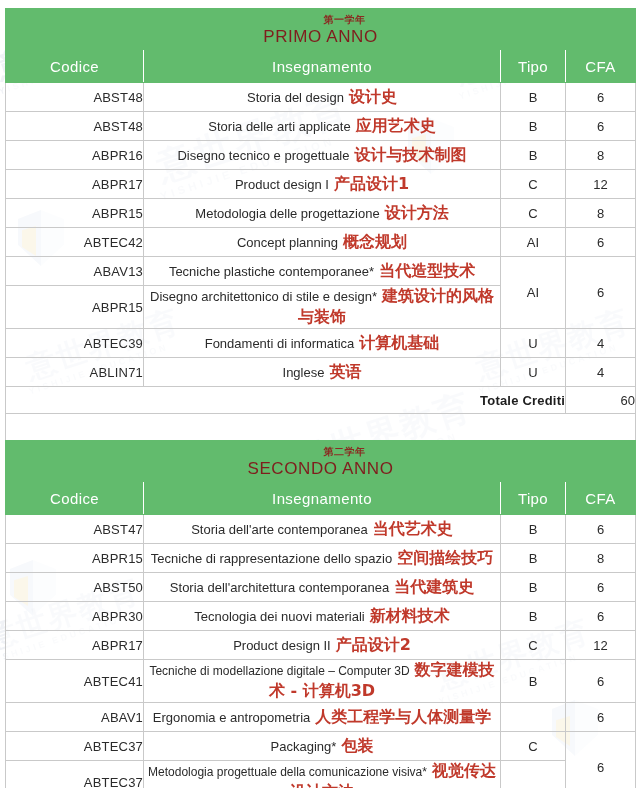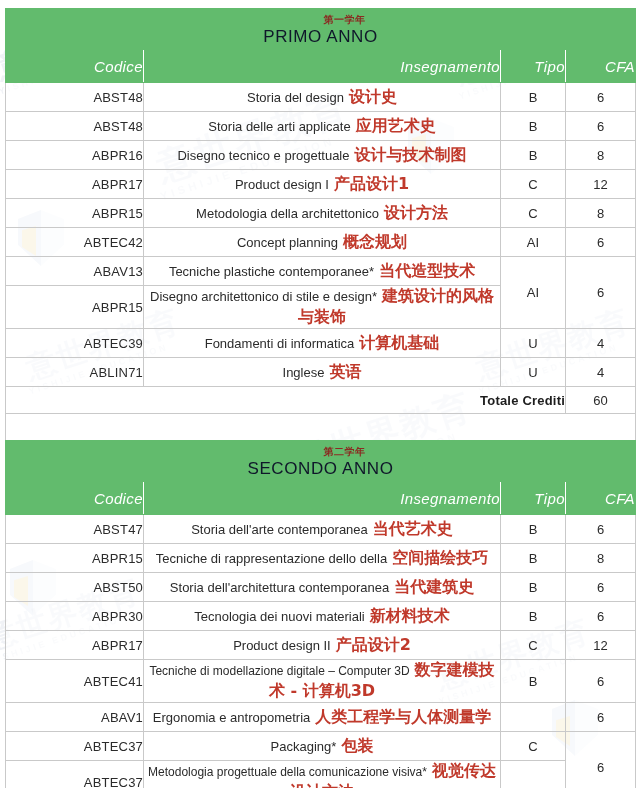--- a/index.html
+++ b/index.html
@@ -101,36 +101,35 @@
     display:block;
     font-family:Liberation Serif, serif;
     font-size:10px;font-weight:700;color:#8a2b22;
     line-height:12px;
     padding-top:3px;
     letter-spacing:.5px;
     margin-left:48px;
   }
   .banner-it{
     display:block;
-    font-size:17px;color:#0f172a;font-weight:400;
+    font-size:17px;color:#7f1d1d;font-weight:400;
     line-height:22px;letter-spacing:.6px;
   }
 
   
   tr.colhead th{
     background:#62bb6d;
     border:1px solid #62bb6d;
     border-left-color:#ffffff;
     border-right-color:#ffffff;
     color:#ffffff;
     font-size:15px;font-weight:400;
     height:32px;
-    text-align:right;
+    text-align:center;
     letter-spacing:.4px;
-    font-style:italic;
   }
   tr.colhead th:first-child{border-left-color:#62bb6d;}
   tr.colhead th:last-child{border-right-color:#62bb6d;}
 
   
   tr.r td{height:28px;}
   td.code{text-align:right;font-size:13px;letter-spacing:.2px;}
   td.name{text-align:center;position:relative;padding:0 4px;}
   td.tipo{text-align:center;font-size:13px;}
   td.cfa {text-align:center;font-size:13px;}
@@ -149,21 +148,21 @@
   tr.spacer td{
     height:26px;border:1px solid #c9c9c9;background:rgba(255,255,255,.62);
   }
 
   
   tr.total td{height:26px;}
   td.total-label{
     text-align:right;
     font-weight:700;font-size:13px;color:#1d1d1d;letter-spacing:.2px;
   }
-  td.total-val{text-align:center;font-weight:400;font-size:13px;}
+  td.total-val{text-align:right;font-weight:400;font-size:13px;}
   td.rel{position:relative;}
 </style>
 </head>
 <body>
 
 <div class="wm-layer">
 
   <div class="wm" style="left:-10px;  top:30px;  transform:rotate(-18deg) scale(1.0);">
     <span class="cn">意世界教育</span>
     <span class="en">YISHIJIE EDUCATION</span>
@@ -279,21 +278,21 @@
         <td class="cfa">8</td>
       </tr>
       <tr class="r">
         <td class="code">ABPR17</td>
         <td class="name"><span class="it">Product design I</span><span class="cn">产品设计1</span></td>
         <td class="tipo">C</td>
         <td class="cfa">12</td>
       </tr>
       <tr class="r">
         <td class="code">ABPR15</td>
-        <td class="name"><span class="it">Metodologia della architettonico</span><span class="cn">设计方法</span></td>
+        <td class="name"><span class="it">Metodologia delle progettazione</span><span class="cn">设计方法</span></td>
         <td class="tipo">C</td>
         <td class="cfa">8</td>
       </tr>
       <tr class="r">
         <td class="code">ABTEC42</td>
         <td class="name"><span class="it">Concept planning</span><span class="cn">概念规划</span></td>
         <td class="tipo">AI</td>
         <td class="cfa">6</td>
       </tr>
 
@@ -353,21 +352,21 @@
       </tr>
 
       <tr class="r">
         <td class="code">ABST47</td>
         <td class="name"><span class="it">Storia dell'arte contemporanea</span><span class="cn">当代艺术史</span></td>
         <td class="tipo">B</td>
         <td class="cfa">6</td>
       </tr>
       <tr class="r">
         <td class="code">ABPR15</td>
-        <td class="name ovf" style="overflow:visible;"><span class="it">Tecniche di rappresentazione dello della</span><span class="cn">空间描绘技巧</span></td>
+        <td class="name ovf" style="overflow:visible;"><span class="it">Tecniche di rappresentazione dello spazio</span><span class="cn">空间描绘技巧</span></td>
         <td class="tipo">B</td>
         <td class="cfa">8</td>
       </tr>
       <tr class="r">
         <td class="code">ABST50</td>
         <td class="name"><span class="it">Storia dell'architettura contemporanea</span><span class="cn">当代建筑史</span></td>
         <td class="tipo">B</td>
         <td class="cfa">6</td>
       </tr>
       <tr class="r">

